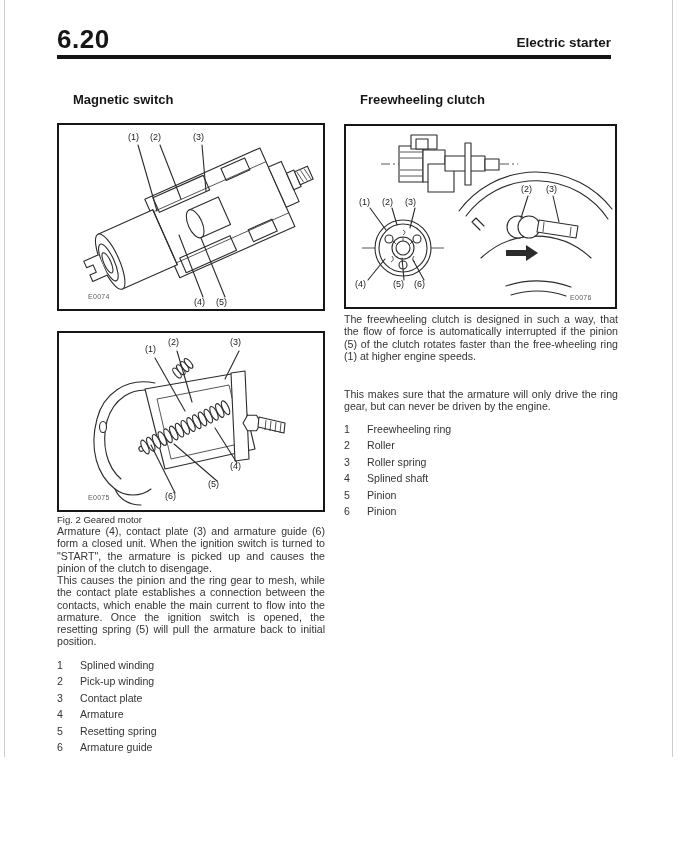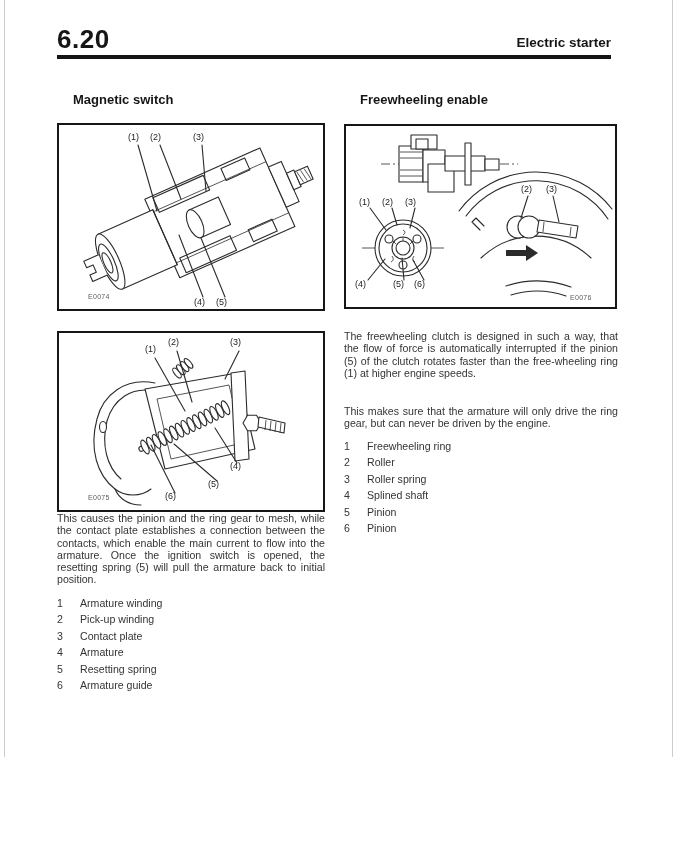--- a/index.html
+++ b/index.html
@@ -19,21 +19,21 @@
   h2{margin:16px;font-size:13px;line-height:13px;font-weight:bold;color:#161616;}
 
   .fig-box{position:relative;border:2px solid #161616;background:#fff;}
   .fig-box svg{display:block;}
   .fig-label{position:absolute;font-size:9px;color:#1d1d1d;white-space:nowrap;}
   .fig-code{position:absolute;font-size:7px;color:#5c5c5c;letter-spacing:0.3px;}
   .fig-caption{margin:2px 0 0;font-size:9.5px;line-height:11px;color:#2b2b2b;}
 
   p.body-text{margin:0;font-size:10.6px;line-height:12.25px;text-align:justify;color:#343434;}
   .p1{margin-top:7px;} .p2{margin-top:13px;}
-  .col-right .p1{margin-top:21px;} .col-right .p2{margin-top:26px;}
+  .col-right .p1{margin-top:4px;} .col-right .p2{margin-top:26px;}
 
   .parts-list{margin-top:9px;}
   .col-right .parts-list{margin-top:8px;}
   .parts-row{display:flex;font-size:10.6px;line-height:16.6px;color:#343434;}
   .parts-num{width:23px;flex:0 0 23px;}
 
   .mt17{margin-top:17px;} .mt18{margin-top:18px;} .mt20{margin-top:20px;}
 
   svg *{vector-effect:non-scaling-stroke;}
   .ln{stroke:#2b2b2b;stroke-width:1.1;fill:none;stroke-linejoin:round;stroke-linecap:round;}
@@ -146,27 +146,29 @@
         <line class="ln" x1="116" y1="160" x2="92" y2="112"></line>
       </svg>
       <span class="fig-label" style="left:86px;top:11px;">(1)</span>
       <span class="fig-label" style="left:109px;top:4px;">(2)</span>
       <span class="fig-label" style="left:171px;top:4px;">(3)</span>
       <span class="fig-label" style="left:171px;top:128px;">(4)</span>
       <span class="fig-label" style="left:149px;top:146px;">(5)</span>
       <span class="fig-label" style="left:106px;top:158px;">(6)</span>
       <span class="fig-code" style="left:29px;top:161px;">E0075</span>
     </div>
-
+    <p class="fig-caption">Fig. 2 Geared motor</p>
+
+    <p class="body-text p1">Armature (4), contact plate (3) and armature guide (6) form a closed unit. When the ignition switch is turned to "START", the armature is picked up and causes the pinion of the clutch to disengage.</p>
     <p class="body-text p2">This causes the pinion and the ring gear to mesh, while the contact plate establishes a connection between the contacts, which enable the main current to flow into the armature. Once the ignition switch is opened, the resetting spring (5) will pull the armature back to initial position.</p>
 
     <div class="parts-list">
       <div class="parts-row">
           <span class="parts-num">1</span>
-          <span>Armature winding</span>
+          <span>Splined winding</span>
         </div>
       <div class="parts-row">
           <span class="parts-num">2</span>
           <span>Pick-up winding</span>
         </div>
       <div class="parts-row">
           <span class="parts-num">3</span>
           <span>Contact plate</span>
         </div>
       <div class="parts-row">
@@ -178,21 +180,21 @@
           <span>Resetting spring</span>
         </div>
       <div class="parts-row">
           <span class="parts-num">6</span>
           <span>Armature guide</span>
         </div>
     </div>
   </div>
 
   <div class="col col-right">
-    <h2>Freewheeling enable</h2>
+    <h2>Freewheeling clutch</h2>
 
     <div class="fig-box mt18" style="width:269px;height:181px;">
       <svg width="269" height="181" viewBox="0 0 269 181">
 
         <line class="thin" x1="35" y1="38" x2="172" y2="38" stroke-dasharray="9 3 2 3"></line>
         <rect class="lnf" x="53" y="20" width="24" height="36"></rect>
         <line class="thin" x1="54" y1="26" x2="76" y2="26"></line>
         <line class="thin" x1="54" y1="32" x2="76" y2="32"></line>
         <line class="thin" x1="54" y1="44" x2="76" y2="44"></line>
         <line class="thin" x1="54" y1="50" x2="76" y2="50"></line>

